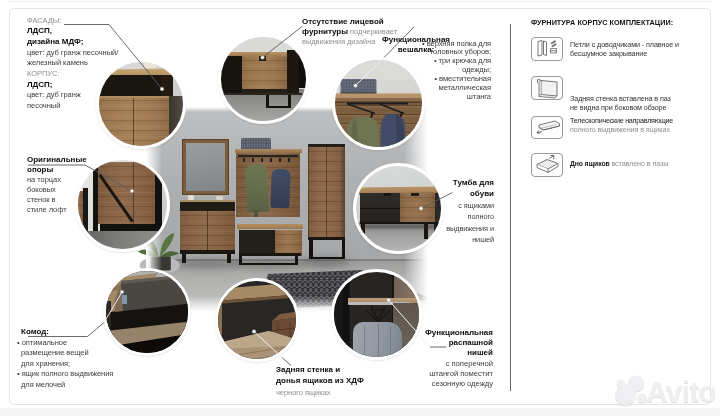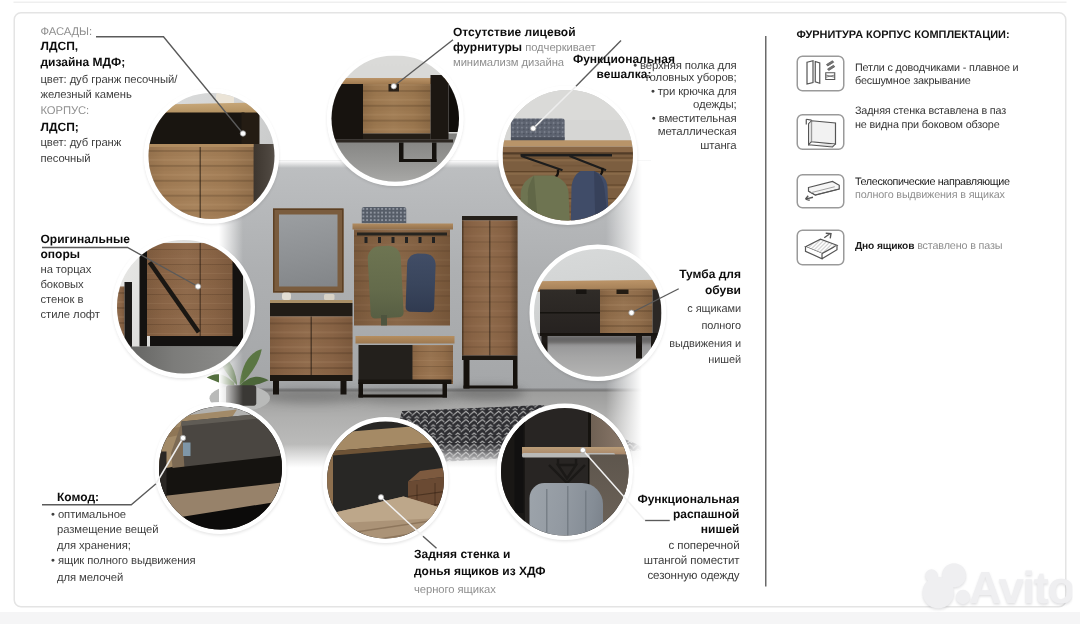--- a/index.html
+++ b/index.html
@@ -271,32 +271,32 @@
   песочный
 </div>
 <div class="a txt" style="left:27px;top:154.8px;line-height:10px">
   <span class="b">Оригинальные</span><br>
   <span class="b">опоры</span><br>
   на торцах<br>
   боковых<br>
   стенок в<br>
   стиле лофт
 </div>
-<div class="a txt" style="left:38px;top:327px;line-height:10.5px">
+<div class="a txt" style="left:21px;top:327px;line-height:10.5px">
   <span class="b">Комод:</span><br>
   <span style="margin-left:-4px">• </span>оптимальное<br>
   размещение вещей<br>
   для хранения;<br>
   <span style="margin-left:-4px">• </span>ящик полного выдвижения<br>
   для мелочей
 </div>
 <div class="a txt" style="left:302px;top:17px;line-height:10.2px">
   <span class="b">Отсутствие лицевой</span><br>
   <span class="b">фурнитуры</span> <span class="g">подчеркивает</span><br>
-  <span class="g">минимализм дизайна</span>
+  <span class="g">выдвижения дизайна</span>
 </div>
 <div class="a txt" style="left:341px;top:35px;width:150px;text-align:center;line-height:10.4px">
   <span class="b">Функциональная</span><br>
   <span class="b">вешалка:</span>
 </div>
 <div class="a txt" style="left:341px;top:39.5px;width:150px;text-align:right;line-height:8.9px;font-size:7.6px;letter-spacing:-0.1px">
   • верхняя полка для<br>
   головных уборов;<br>
   • три крючка для<br>
   одежды;<br>
@@ -340,21 +340,21 @@
 </div>
 <div class="a txt" style="left:570px;top:41.3px;line-height:8.4px;color:#333;font-size:7.2px;letter-spacing:-0.1px">Петли с доводчиками - плавное и<br>бесшумное закрывание</div>
 
 <div class="a" style="left:530.5px;top:76.1px;width:32.5px;height:24.2px;border:1px solid #9a9a9a;border-radius:4px;z-index:50">
   <svg width="30.5" height="22.2" viewBox="0 0 30.5 22.2">
     <path d="M9,3.5 L25,5 L25,19 L9,17.5 Z" fill="#f2f2f2" stroke="#555" stroke-width="0.8"></path>
     <path d="M9,3.5 L7,5.5 L7,19.5 L9,17.5 M7,19.5 L23,21 L25,19" fill="#e0e0e0" stroke="#555" stroke-width="0.7"></path>
     <path d="M5.5,2.5 l3.5,0.6 M5.5,2.5 l0,3.5" stroke="#555" stroke-width="0.8"></path>
   </svg>
 </div>
-<div class="a txt" style="left:570px;top:70px;line-height:8.9px;color:#333;font-size:7.2px;letter-spacing:-0.1px">Задняя стенка вставлена в паз<br>не видна при боковом обзоре</div>
+<div class="a txt" style="left:570px;top:95px;line-height:8.9px;color:#333;font-size:7.2px;letter-spacing:-0.1px">Задняя стенка вставлена в паз<br>не видна при боковом обзоре</div>
 
 <div class="a" style="left:530.5px;top:115.6px;width:32.5px;height:23.3px;border:1px solid #9a9a9a;border-radius:4px;z-index:50">
   <svg width="30.5" height="21.3" viewBox="0 0 30.5 21.3">
     <path d="M7,8 L23,4 L27.5,6.5 L27.5,9 L11.5,13 L7,10.5 Z" fill="#f6f6f6" stroke="#555" stroke-width="0.8"></path>
     <path d="M7,10.5 L11.5,13 M11.5,13 L27.5,9" stroke="#555" stroke-width="0.6" fill="none"></path>
     <path d="M8.5,11.5 L24.5,7.5" stroke="#999" stroke-width="0.6"></path>
     <path d="M10,14.5 l-5,1.2 m0,0 l1.8,-2.2 m-1.8,2.2 l2.8,0.8" stroke="#555" stroke-width="0.9" fill="none"></path>
   </svg>
 </div>
 <div class="a txt" style="left:570px;top:117.4px;line-height:8.9px;font-size:7.2px;letter-spacing:-0.1px"><span style="color:#1a1a1a;letter-spacing:-0.25px">Телескопические направляющие</span><br><span class="g">полного выдвижения в ящиках</span></div>

